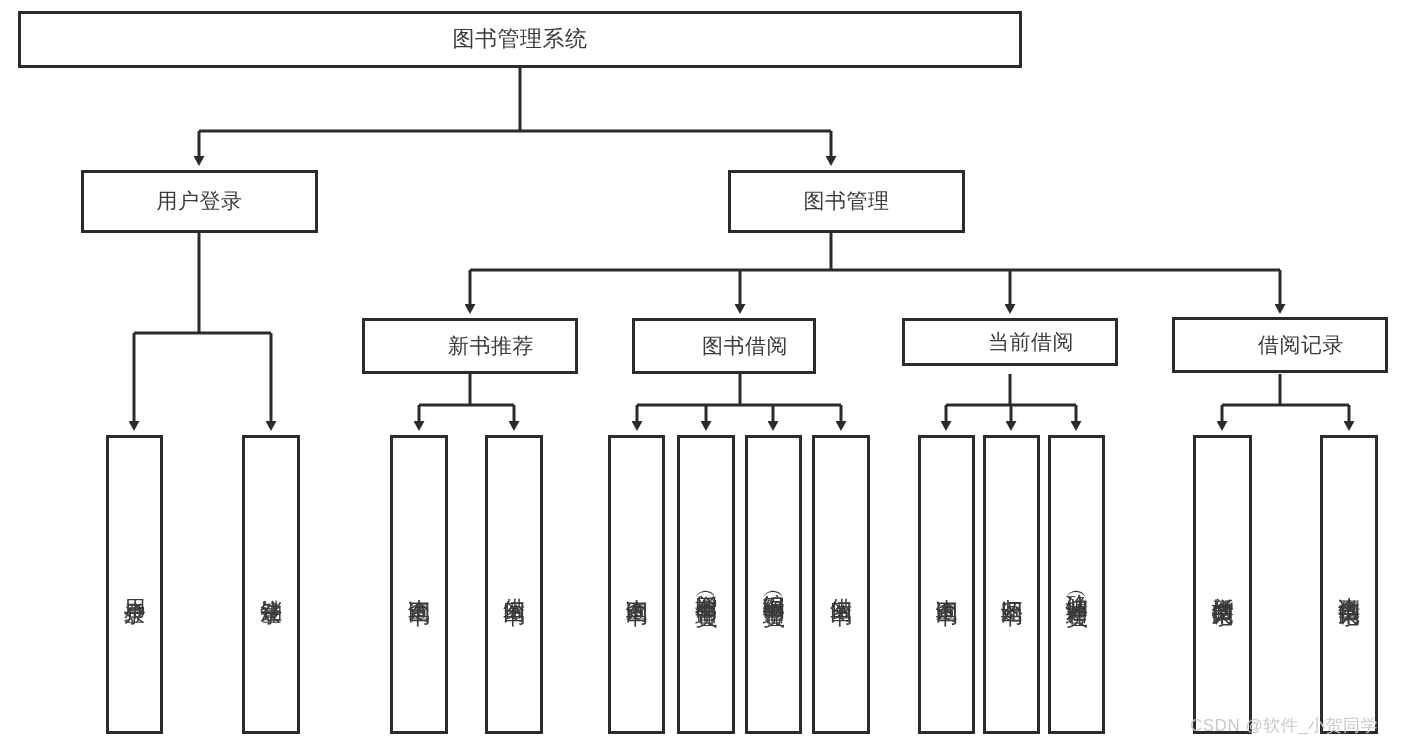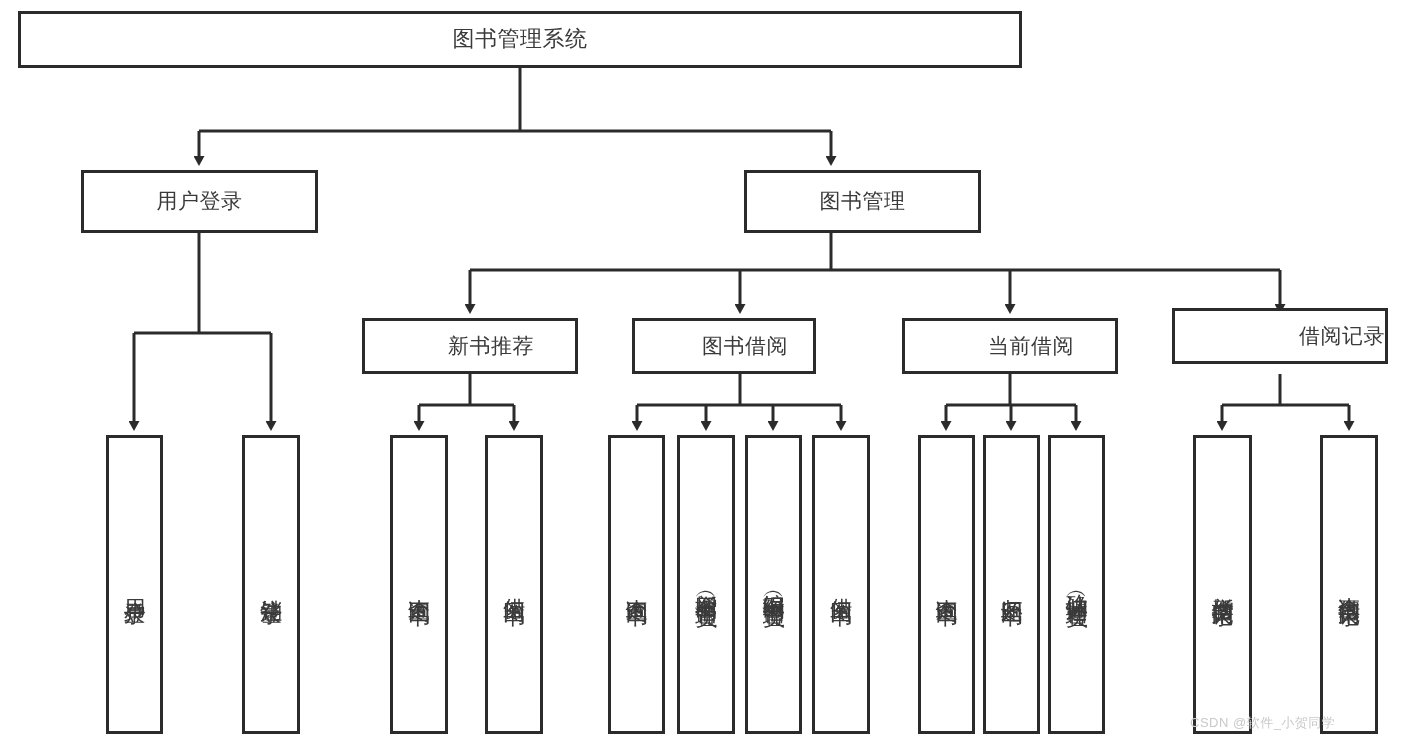--- a/index.html
+++ b/index.html
@@ -57,21 +57,21 @@
     text-orientation: upright;
     font-size: 22px;
     line-height: 1.12;
     letter-spacing: 2px;
     white-space: nowrap;
     max-height: 100%;
   }
   .watermark {
     position: absolute;
     color: #c9c9c9;
-    font-size: 13px;
+    font-size: 17px;
     letter-spacing: 0.5px;
     white-space: nowrap;
     z-index: 3;
   }
 </style>
 </head>
 <body>
 
 <div id="canvas">
 
@@ -125,34 +125,34 @@
     </g>
   </svg>
 
   <div class="node root" style="left:18px; top:11px; width:1004px; height:57px;">
     <span class="label">图书管理系统</span>
   </div>
 
   <div class="node level2" style="left:81px; top:170px; width:237px; height:63px;">
     <span class="label">用户登录</span>
   </div>
-  <div class="node level2" style="left:744px; top:170px; width:237px; height:63px;">
+  <div class="node level2" style="left:728px; top:170px; width:237px; height:63px;">
     <span class="label">图书管理</span>
   </div>
 
   <div class="node level3" style="left:362px; top:318px; width:216px; height:56px;">
     <span class="label">新书推荐</span>
   </div>
   <div class="node level3" style="left:632px; top:318px; width:184px; height:56px;">
     <span class="label">图书借阅</span>
   </div>
-  <div class="node level3" style="left:902px; top:318px; width:216px; height:56px;">
+  <div class="node level3" style="left:902px; top:318px; width:216px; height:48px;">
     <span class="label">当前借阅</span>
   </div>
-  <div class="node level3" style="left:1172px; top:308px; width:216px; height:56px;justify-content:flex-end;">
+  <div class="node level3" style="left:1172px; top:317px; width:216px; height:56px;">
     <span class="label">借阅记录</span>
   </div>
 
   <div class="node leaf" style="left:106px; top:435px; width:57px; height:299px;">
     <span class="label">用户登录</span>
   </div>
   <div class="node leaf" style="left:242px; top:435px; width:58px; height:299px;">
     <span class="label">注销登录</span>
   </div>
 

